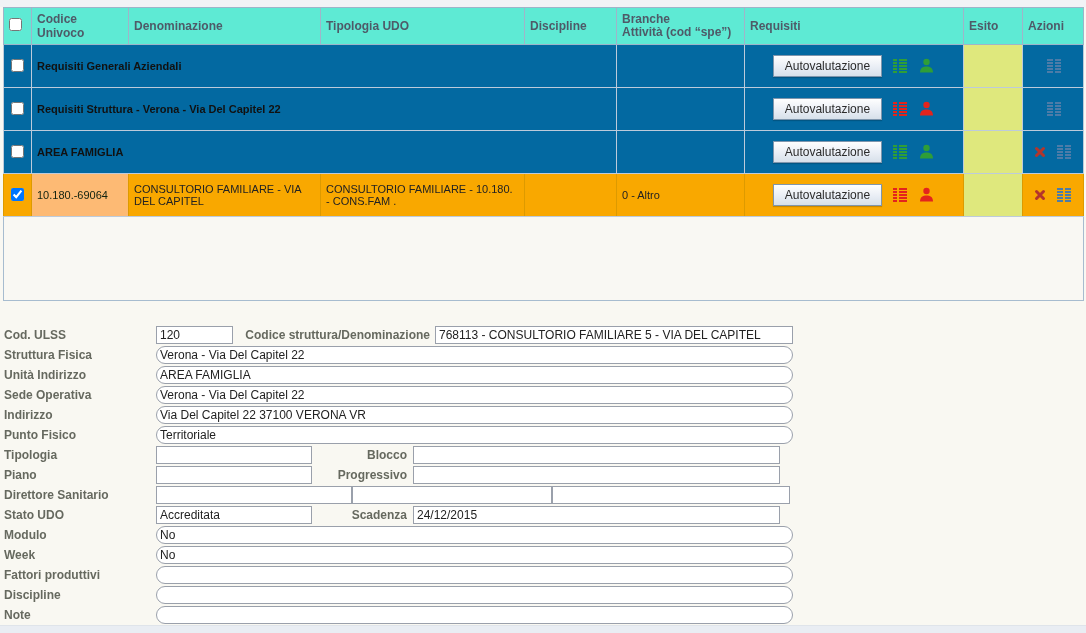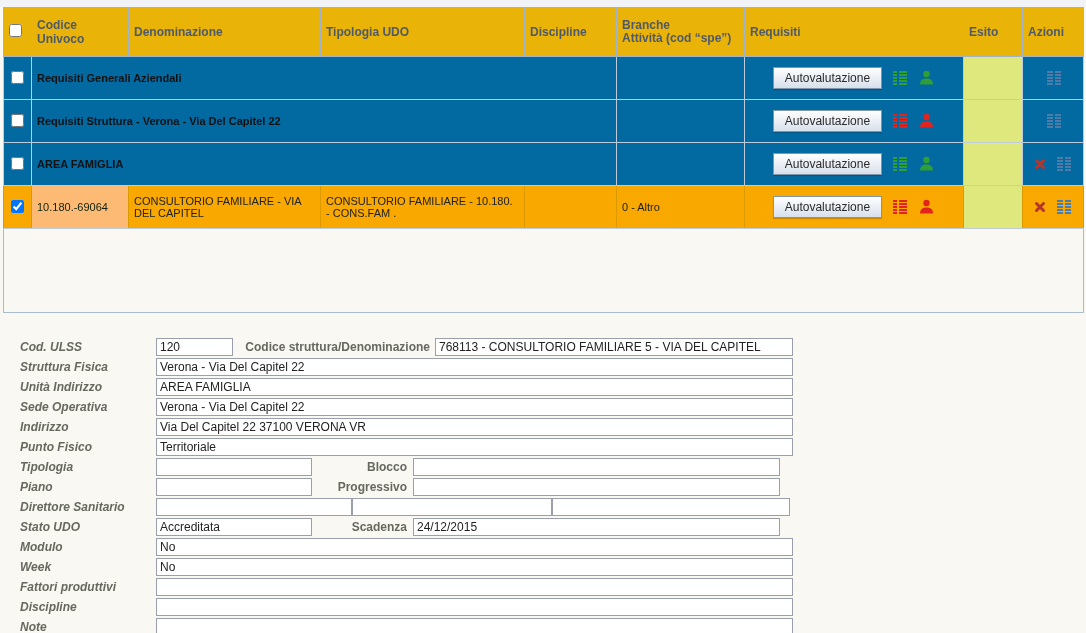--- a/index.html
+++ b/index.html
@@ -14,22 +14,22 @@
   .bottom-strip { height:13px; background:#e9edf3; border-top:1px solid #dfe4ea; }
 
   
   table.grid {
     border-collapse:collapse; table-layout:fixed;
     width:1080px; margin:0 3px;
     background:#f9f8f3;
     border:1px solid #a7bccf;
   }
   table.grid th {
-    background:#eab308; color:#4e5a68; font-weight:bold; font-size:12px;
-    text-align:left; padding:10px 5px; height:33px;
+    background:#5eead4; color:#4e5a68; font-weight:bold; font-size:12px;
+    text-align:left; padding:4px 5px; height:33px;
     border:1px solid #9fb4c9; vertical-align:middle;
   }
   th.pre { white-space:pre-line; line-height:13px; }
   table.grid td {
     border:1px solid #bdcbdb; vertical-align:middle; padding:2px 5px;
     font-size:11px;
   }
   tr.row { height:43px; background:#0369a1; }
   td.cb, th.cb { text-align:center; padding:0; }
   td.group-title { font-weight:bold; font-size:12px; color:#111; padding-left:6px; }
@@ -54,34 +54,34 @@
   .icon[data-status="green"] { color:#2f9e37; }
   .icon[data-status="red"]   { color:#e3241d; }
   .icon.details { color:#4d7ca8; }
   .icon.del { color:#b5352b; margin-right:4px; margin-left:0; }
   input[type="checkbox"] { width:13px; height:13px; margin:0; }
 
   
   .form { margin-top:24px; }
   .frow { display:flex; align-items:center; height:20px; }
   .flabel {
-    width:156px; flex:none; padding-left:20px;
-    font-weight:bold; color:#66695f; font-size:12px;font-style:italic;
+    width:156px; flex:none; padding-left:4px;
+    font-weight:bold; color:#66695f; font-size:12px;
   }
   .mid-label, .mid-label2 {
     font-weight:bold; color:#66695f; font-size:12px; flex:none; text-align:right;
   }
   .mid-label  { width:197px; margin-right:5px; }
   .mid-label2 { width:95px;  margin-right:6px; }
   input.fi {
     height:18px; border:1px solid #9aa0ab; background:#fff;
     font:12px "Liberation Sans", sans-serif; color:#222;
     padding:1px 3px; flex:none;
   }
-  .w-full  { width:637px; }
+  .w-full  { width:637px;border-radius:9px; }
   .w-small { width:77px;  }
   .w-mid   { width:156px; }
   .w-col2a { width:358px; }
   .w-col2b { width:367px; }
   .w-dir1  { width:196px; }
   .w-dir2  { width:200px; }
   .w-dir3  { width:238px; }
 </style>
 </head>
 <body>

